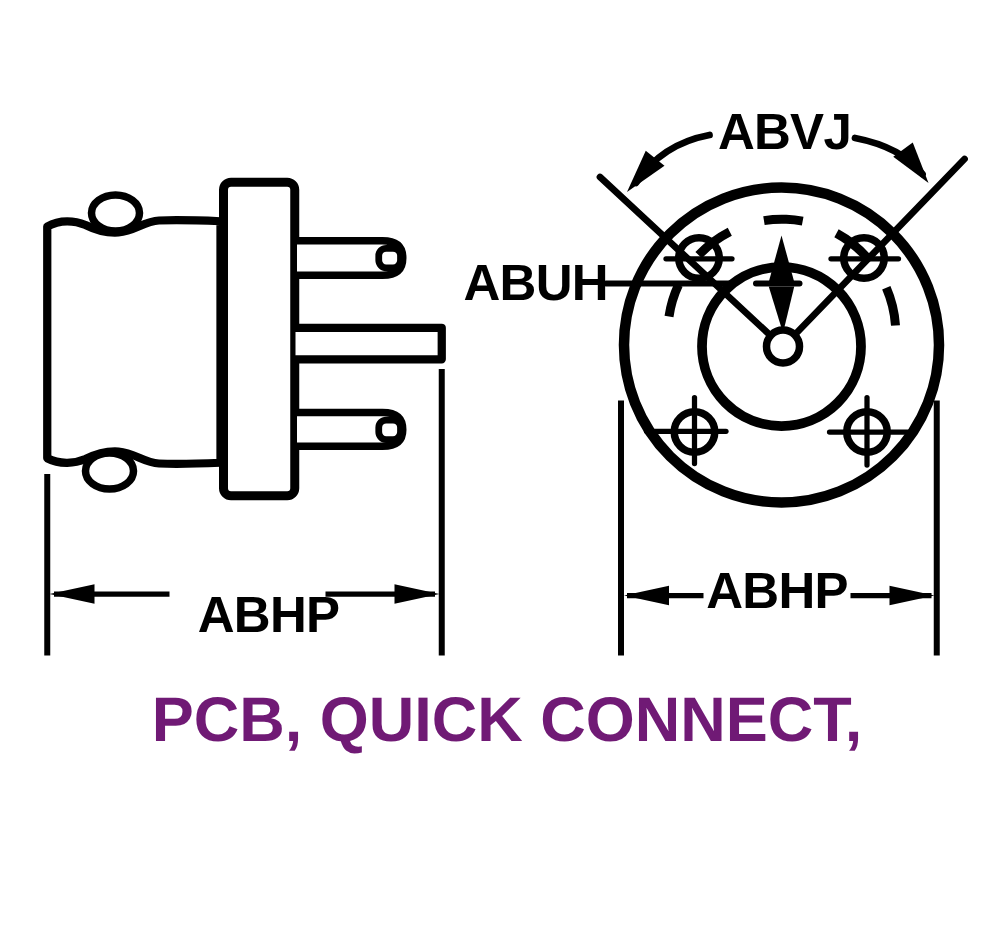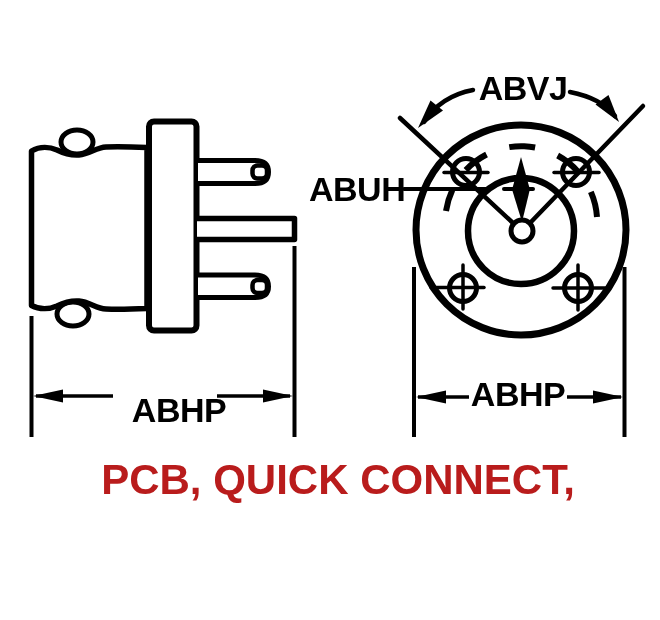--- a/index.html
+++ b/index.html
@@ -21,21 +21,21 @@
     white-space:nowrap;
   }
   .lbl.centered{text-align:center;}
   .title{
     position:absolute;
     left:16px;top:456px;width:644px;
     text-align:center;
     font-weight:bold;
     font-size:42px;
     line-height:47px;
-    color:#b91c1c;
+    color:#701a75;
   }
 </style>
 </head>
 <body>
 
 <div class="stage">
 
   <svg class="drawing-svg" width="660" height="620" viewBox="0 0 660 620">
 
     <g stroke="#000" fill="none" stroke-linecap="round" stroke-linejoin="round">

